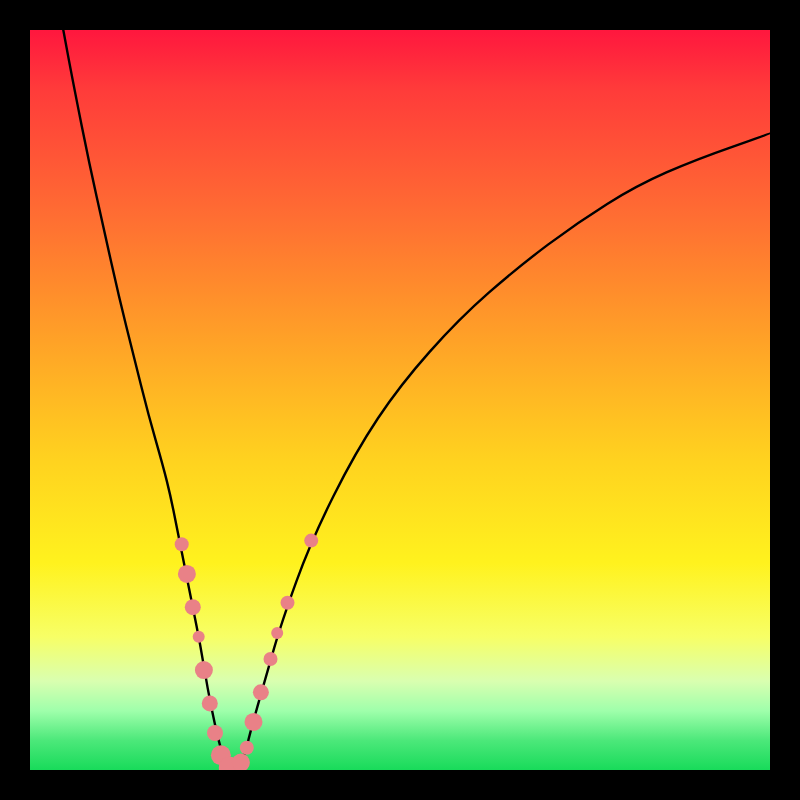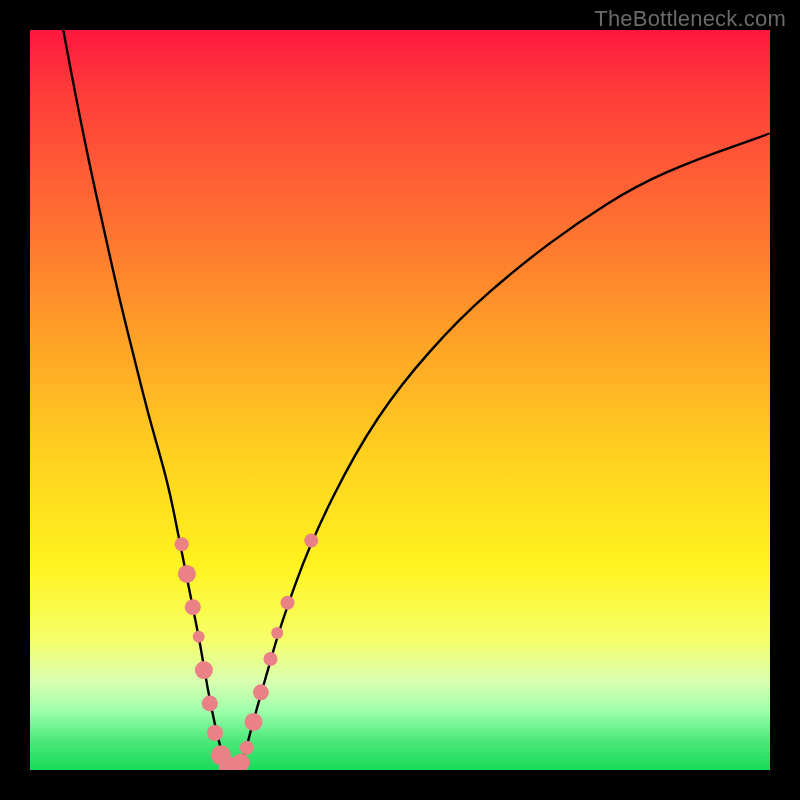--- a/index.html
+++ b/index.html
@@ -59,21 +59,20 @@
     position: absolute;
     inset: 0;
     width: 740px;
     height: 740px;
   }
 </style>
 </head>
 <body>
 
 <div class="stage">
-  <div class="watermark">TheBottleneck.com</div>
 
   <div class="plot-area">
     <div class="gradient"></div>
     <svg class="overlay" viewBox="0 0 740 740" preserveAspectRatio="none">
       <path id="curve-path" fill="none" stroke="#000000" stroke-width="2.4" stroke-linecap="round" stroke-linejoin="round" d="M 33.3 0.0 Q 33.3 0.0 38.8 29.6 Q 44.4 59.2 51.8 96.2 Q 59.2 133.2 66.6 166.5 Q 74.0 199.8 81.4 233.1 Q 88.8 266.4 96.2 296.0 Q 103.6 325.6 111.0 355.2 Q 118.4 384.8 125.8 410.7 Q 133.2 436.6 136.9 451.4 Q 140.6 466.2 144.3 484.7 Q 148.0 503.2 151.7 521.7 Q 155.4 540.2 159.1 558.7 Q 162.8 577.2 166.5 595.7 Q 170.2 614.2 173.9 636.4 Q 177.6 658.6 181.3 677.1 Q 185.0 695.6 188.7 710.4 Q 192.4 725.2 196.1 732.6 Q 199.8 740.0 203.5 740.0 Q 207.2 740.0 210.9 732.6 Q 214.6 725.2 218.3 710.4 Q 222.0 695.6 229.4 669.7 Q 236.8 643.8 244.2 617.9 Q 251.6 592.0 266.4 551.3 Q 281.2 510.6 303.4 466.2 Q 325.6 421.8 347.8 388.5 Q 370.0 355.2 399.6 321.9 Q 429.2 288.6 458.8 262.7 Q 488.4 236.8 518.0 214.6 Q 547.6 192.4 577.2 173.9 Q 606.8 155.4 636.4 142.4 Q 666.0 129.5 703.0 116.6 T 740.0 103.6"></path>
       <g id="markers-group">
           <circle cx="151.7" cy="514.3" r="7.0" fill="#e98187" stroke="#e98187" stroke-width="0"></circle>
           <circle cx="156.9" cy="543.9" r="9.0" fill="#e98187" stroke="#e98187" stroke-width="0"></circle>
           <circle cx="162.8" cy="577.2" r="8.0" fill="#e98187" stroke="#e98187" stroke-width="0"></circle>
           <circle cx="168.7" cy="606.8" r="6.0" fill="#e98187" stroke="#e98187" stroke-width="0"></circle>

